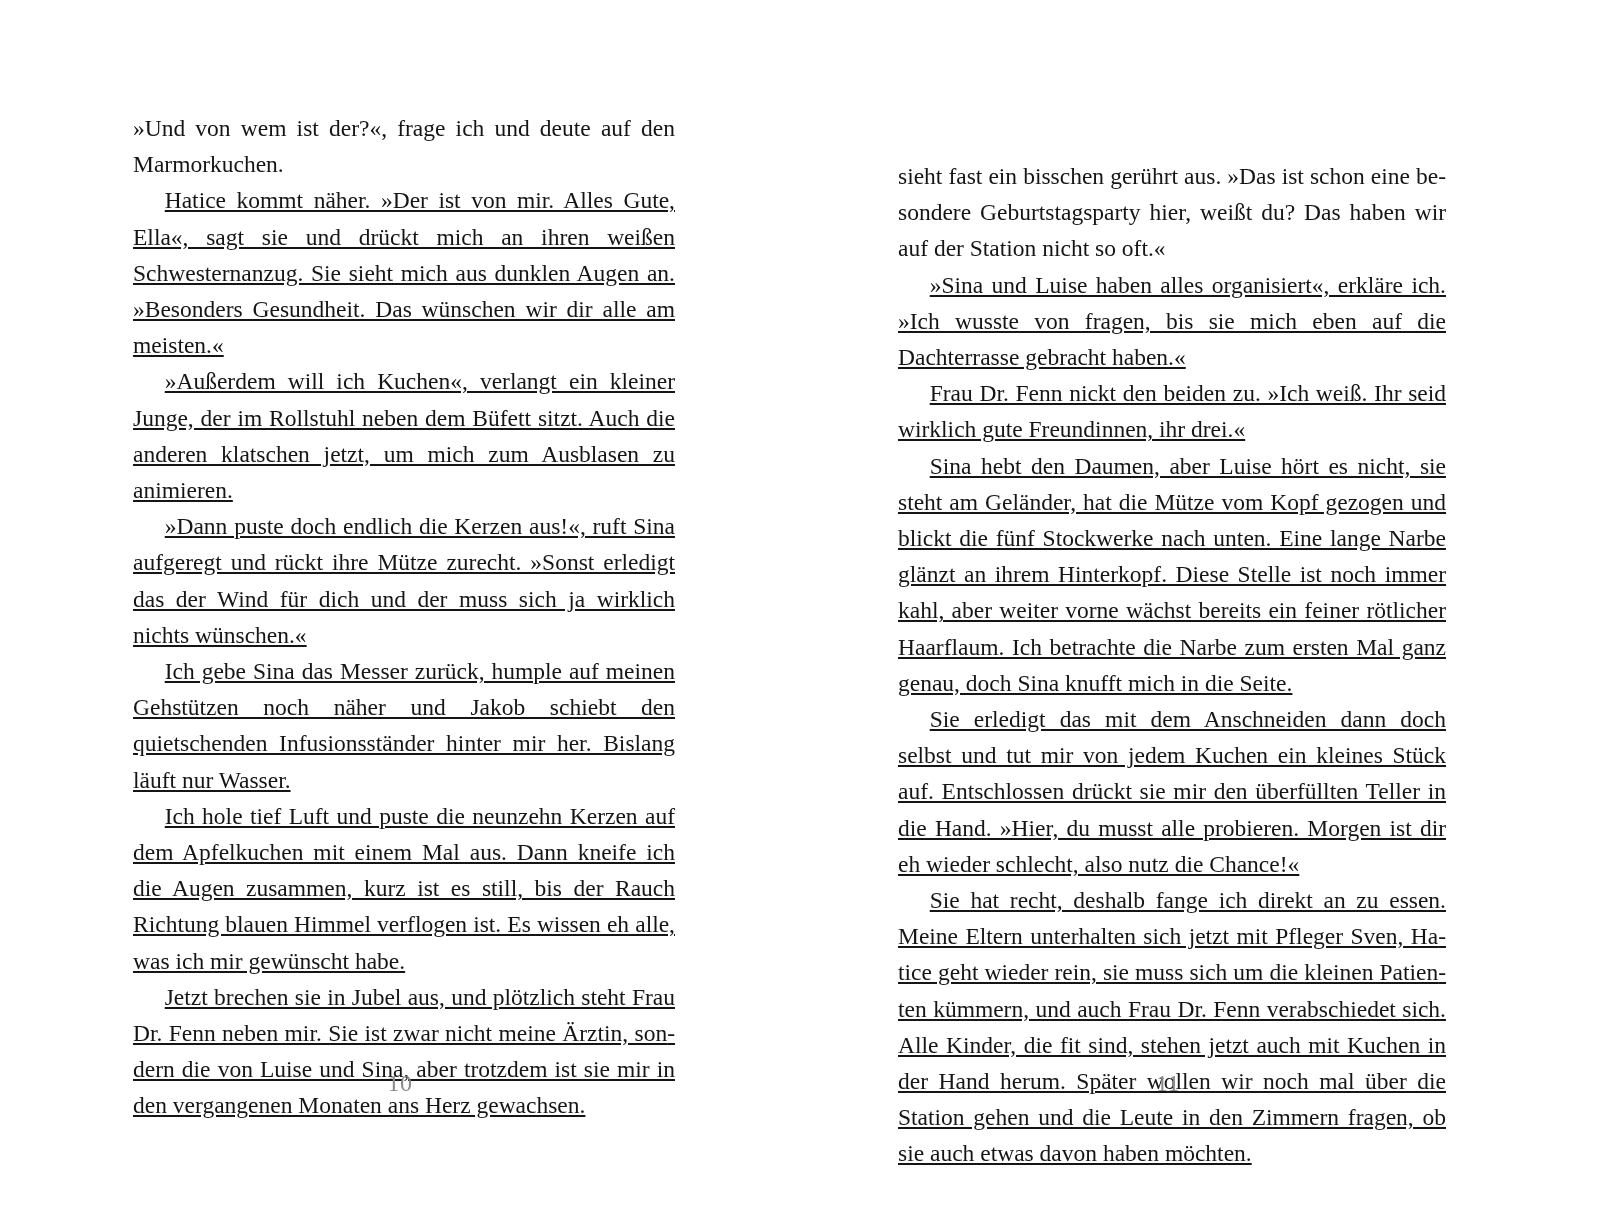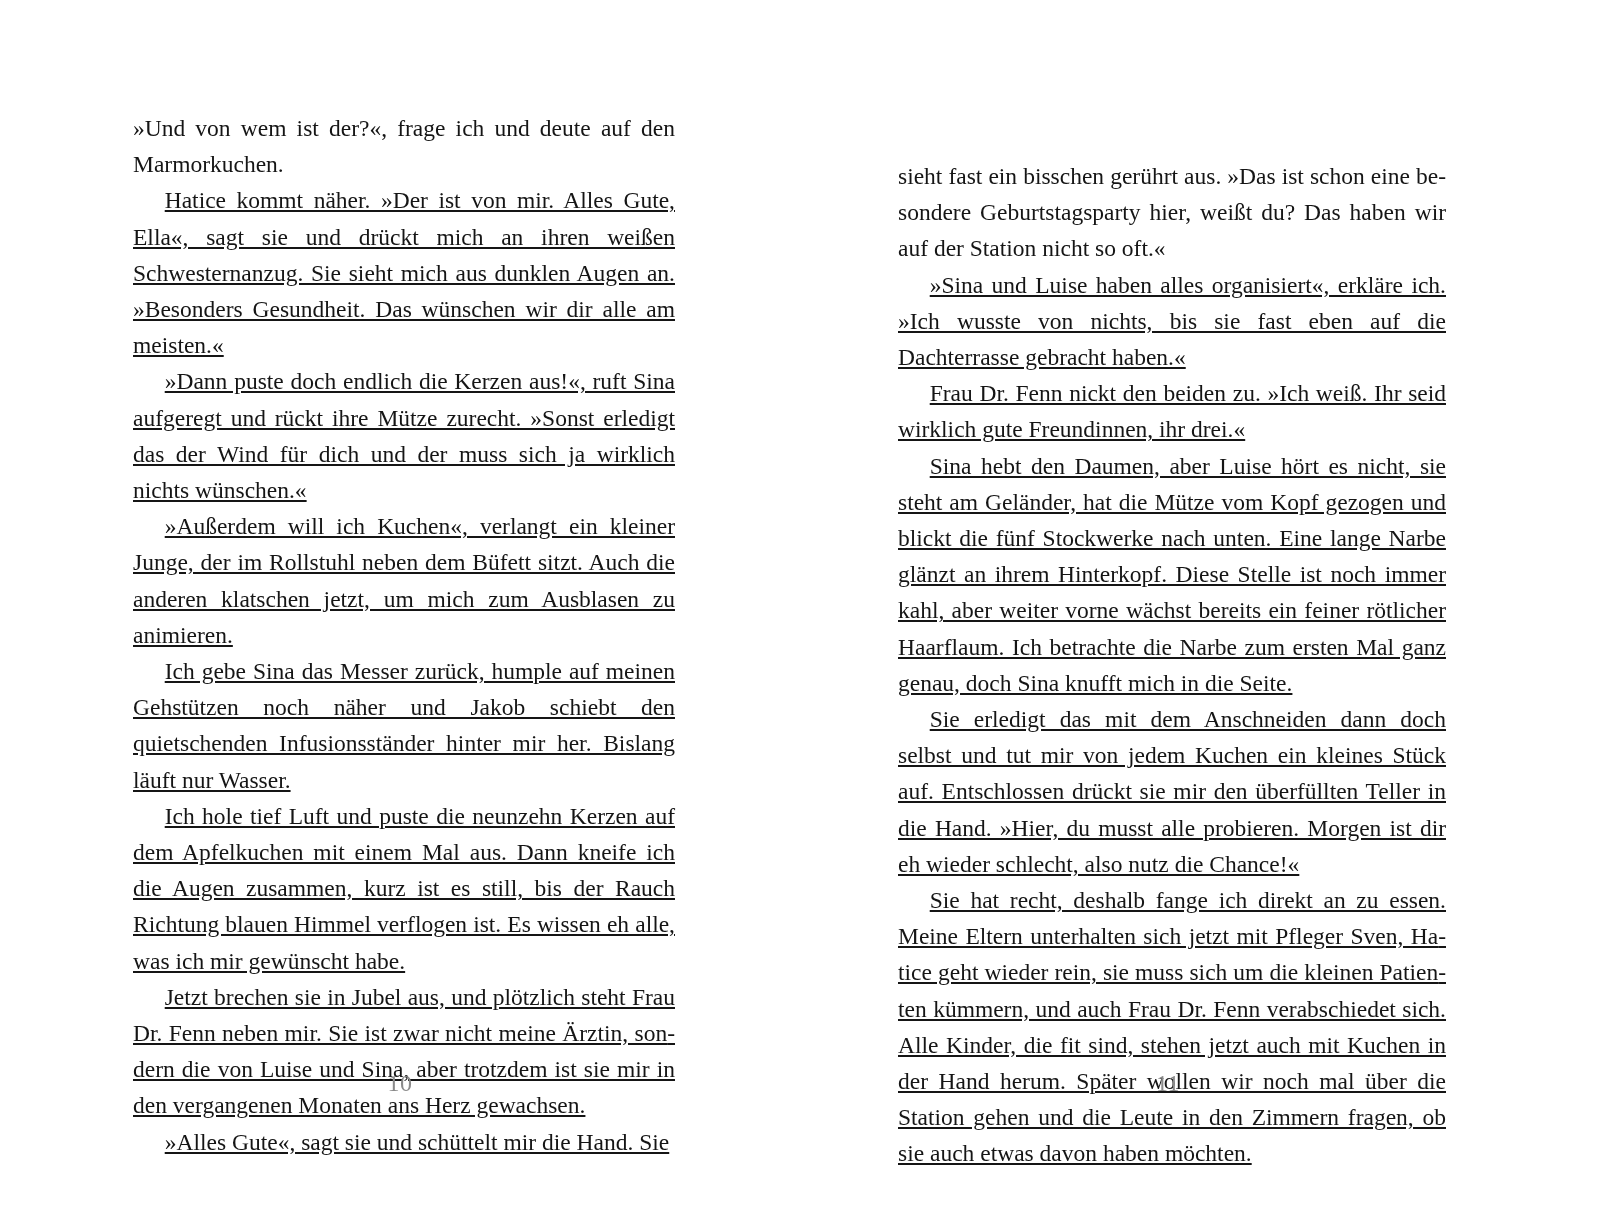--- a/index.html
+++ b/index.html
@@ -68,34 +68,33 @@
 </style>
 </head>
 <body>
 
 <div class="spread">
 
   <div class="page page-left">
     <div class="text-column">
       <p>»Und von wem ist der?«, frage ich und deute auf den Marmorkuchen.</p>
       <p class="indent">Hatice kommt näher. »Der ist von mir. Alles Gute, Ella«, sagt sie und drückt mich an ihren weißen Schwestern­anzug. Sie sieht mich aus dunklen Augen an. »Besonders Gesundheit. Das wünschen wir dir alle am meisten.«</p>
+      <p class="indent">»Außerdem will ich Kuchen«, verlangt ein kleiner Junge, der im Rollstuhl neben dem Büfett sitzt. Auch die anderen klatschen jetzt, um mich zum Ausblasen zu animieren.</p>
       <p class="indent">»Dann puste doch endlich die Kerzen aus!«, ruft Sina aufgeregt und rückt ihre Mütze zurecht. »Sonst erledigt das der Wind für dich und der muss sich ja wirklich nichts wünschen.«</p>
-      <p class="indent">»Außerdem will ich Kuchen«, verlangt ein kleiner Junge, der im Rollstuhl neben dem Büfett sitzt. Auch die anderen klatschen jetzt, um mich zum Ausblasen zu animieren.</p>
       <p class="indent">Ich gebe Sina das Messer zurück, humple auf meinen Gehstützen noch näher und Jakob schiebt den quietschen­den Infusionsständer hinter mir her. Bislang läuft nur Wasser.</p>
       <p class="indent">Ich hole tief Luft und puste die neunzehn Kerzen auf dem Apfelkuchen mit einem Mal aus. Dann kneife ich die Augen zusammen, kurz ist es still, bis der Rauch Richtung blauen Himmel verflogen ist. Es wissen eh alle, was ich mir gewünscht habe.</p>
       <p class="indent">Jetzt brechen sie in Jubel aus, und plötzlich steht Frau Dr. Fenn neben mir. Sie ist zwar nicht meine Ärztin, son­dern die von Luise und Sina, aber trotzdem ist sie mir in den vergangenen Monaten ans Herz gewachsen.</p>
-      <p class="indent">»Alles Gute«, sagt sie und schüttelt mir die Hand. Sie</p>
     </div>
     <div class="folio">10</div>
   </div>
 
   <div class="page page-right">
     <div class="text-column">
       <p>sieht fast ein bisschen gerührt aus. »Das ist schon eine be­sondere Geburtstagsparty hier, weißt du? Das haben wir auf der Station nicht so oft.«</p>
-      <p class="indent">»Sina und Luise haben alles organisiert«, erkläre ich. »Ich wusste von nichts, bis sie fast eben auf die Dachterrasse gebracht haben.«</p>
+      <p class="indent">»Sina und Luise haben alles organisiert«, erkläre ich. »Ich wusste von fragen, bis sie mich eben auf die Dachterrasse gebracht haben.«</p>
       <p class="indent">Frau Dr. Fenn nickt den beiden zu. »Ich weiß. Ihr seid wirklich gute Freundinnen, ihr drei.«</p>
       <p class="indent">Sina hebt den Daumen, aber Luise hört es nicht, sie steht am Geländer, hat die Mütze vom Kopf gezogen und blickt die fünf Stockwerke nach unten. Eine lange Narbe glänzt an ihrem Hinterkopf. Diese Stelle ist noch immer kahl, aber weiter vorne wächst bereits ein feiner rötlicher Haarflaum. Ich betrachte die Narbe zum ersten Mal ganz genau, doch Sina knufft mich in die Seite.</p>
       <p class="indent">Sie erledigt das mit dem Anschneiden dann doch selbst und tut mir von jedem Kuchen ein kleines Stück auf. Ent­schlossen drückt sie mir den überfüllten Teller in die Hand. »Hier, du musst alle probieren. Morgen ist dir eh wieder schlecht, also nutz die Chance!«</p>
       <p class="indent">Sie hat recht, deshalb fange ich direkt an zu essen. Meine Eltern unterhalten sich jetzt mit Pfleger Sven, Ha­tice geht wieder rein, sie muss sich um die kleinen Patien­ten kümmern, und auch Frau Dr. Fenn verabschiedet sich. Alle Kinder, die fit sind, stehen jetzt auch mit Kuchen in der Hand herum. Später wollen wir noch mal über die Sta­tion gehen und die Leute in den Zimmern fragen, ob sie auch etwas davon haben möchten.</p>
     </div>
     <div class="folio">11</div>
   </div>
 
 </div>
 

